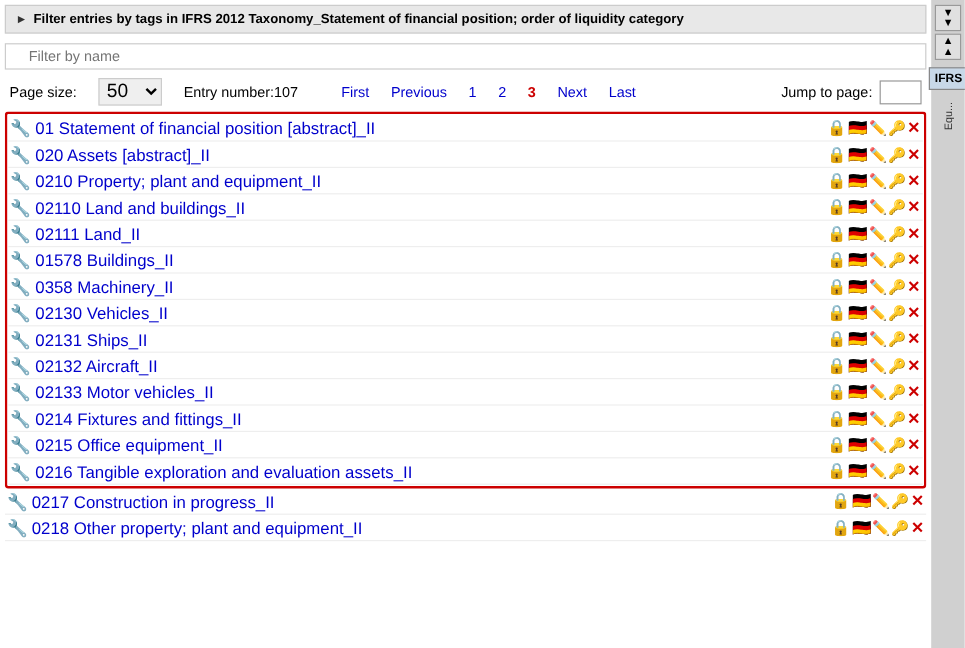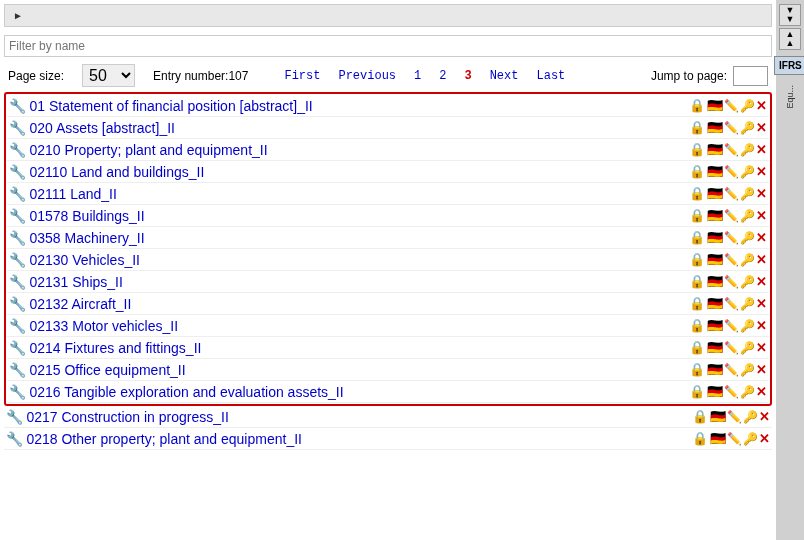--- a/index.html
+++ b/index.html
@@ -35,21 +35,21 @@
       font-size: 10px;
     }
     .filter-bar span {
       color: #000;
       font-weight: bold;
       font-size: 11px;
     }
     .filter-name-input {
       margin: 4px;
       border: 1px solid #ccc;
-      padding: 3px 4px;
+      padding: 3px 19px;
       font-size: 12px;
       color: #999;
       width: calc(100% - 8px);
     }
     .pagination-row {
       display: flex;
       align-items: center;
       justify-content: space-between;
       padding: 3px 8px;
       font-size: 12px;
@@ -73,21 +73,20 @@
       width: 35px;
       border: 1px solid #999;
       padding: 2px;
       font-size: 12px;
       text-align: center;
     }
     .nav-link {
       color: #0000cc;
       text-decoration: none;
       cursor: pointer;
-      font-family: Liberation Mono, monospace;
     }
     .nav-link.current { color: #cc0000; font-weight: bold; text-decoration: none; cursor: default; }
     .entries-table {
       flex: 1;
       overflow-y: auto;
       margin: 2px 4px;
     }
     .entry-row {
       display: flex;
       align-items: center;
@@ -167,20 +166,21 @@
     }
   </style>
 </head>
 <body>
 
 <div class="main-container">
   <div class="content-area">
 
     <div class="filter-bar">
       <span class="arrow">►</span>
+      <span>Filter entries by tags in IFRS 2012 Taxonomy_Statement of financial position; order of liquidity category</span>
     </div>
 
     <input class="filter-name-input" type="text" placeholder="Filter by name" style="">
 
     <div class="pagination-row">
       <div class="pagination-left">
         <span>Page size:</span>
         <select class="page-size-select">
           <option>50</option>
           <option>25</option>

